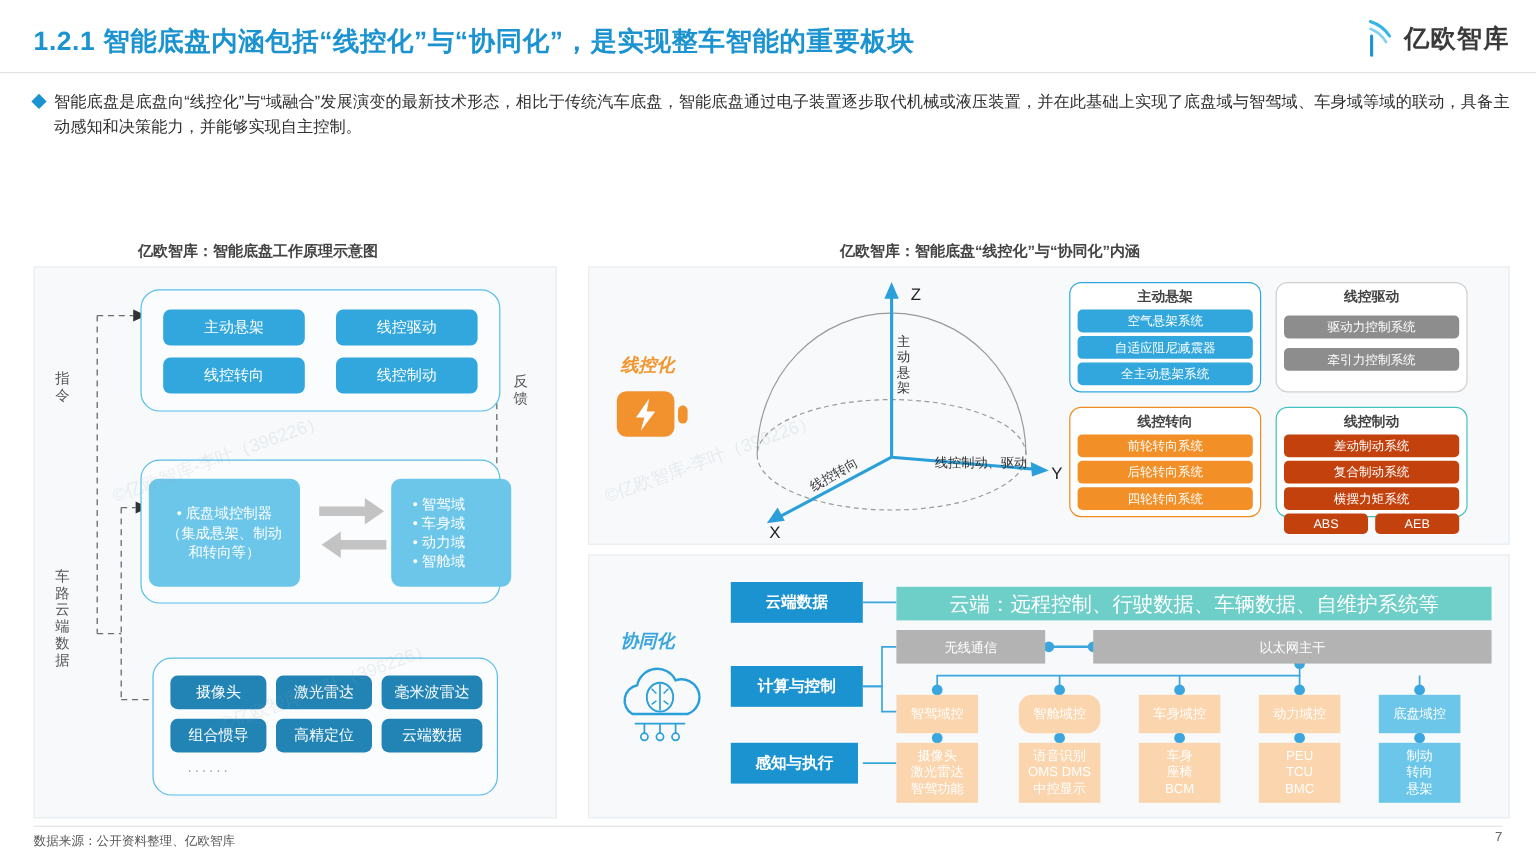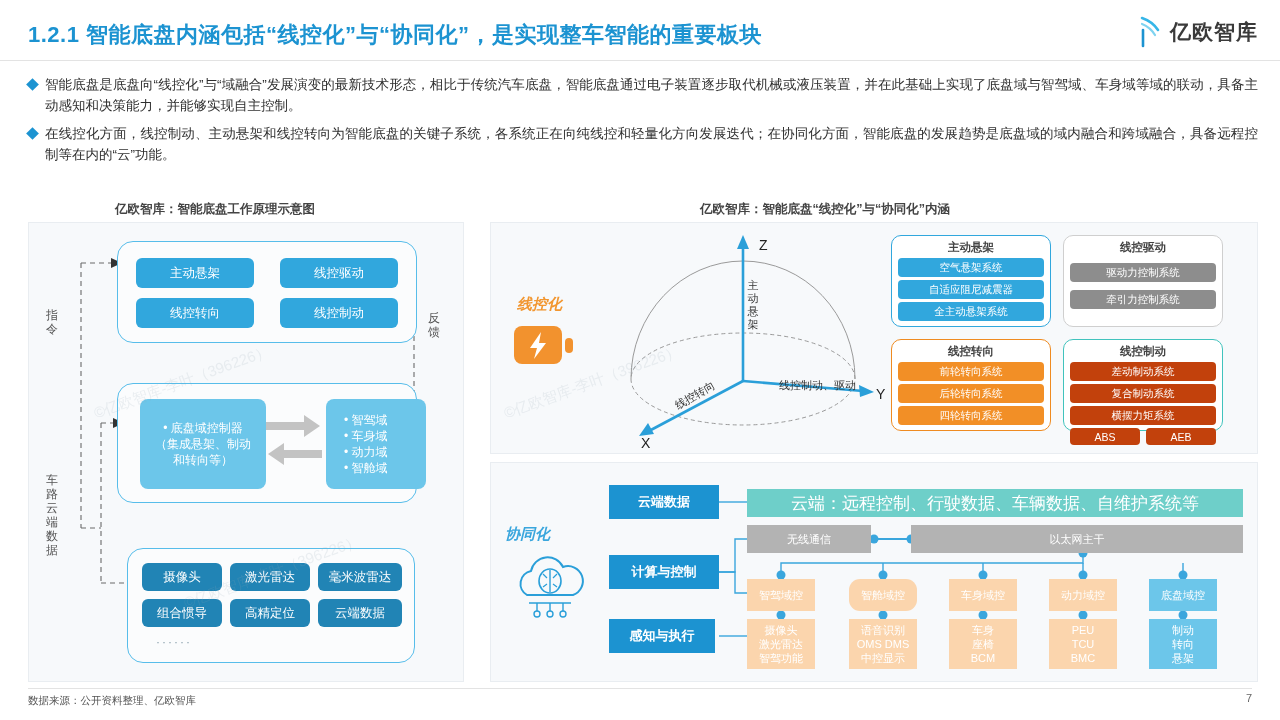--- a/index.html
+++ b/index.html
@@ -152,24 +152,20 @@
       <path d="M3 14 L3 30" stroke="#1c93d1" stroke-width="2.6" stroke-linecap="round"></path>
     </svg>
     <span class="logo-text">亿欧智库</span>
   </div>
   <div class="title-rule"></div>
 
   <div class="bullets">
     <div class="bullet">
       <span class="bullet-dot"></span>
       <span class="bullet-text">智能底盘是底盘向“线控化”与“域融合”发展演变的最新技术形态，相比于传统汽车底盘，智能底盘通过电子装置逐步取代机械或液压装置，并在此基础上实现了底盘域与智驾域、车身域等域的联动，具备主动感知和决策能力，并能够实现自主控制。</span>
-    </div>
-    <div class="bullet">
-      <span class="bullet-dot"></span>
-      <span class="bullet-text">在线控化方面，线控制动、主动悬架和线控转向为智能底盘的关键子系统，各系统正在向纯线控和轻量化方向发展迭代；在协同化方面，智能底盘的发展趋势是底盘域的域内融合和跨域融合，具备远程控制等在内的“云”功能。</span>
     </div>
   </div>
 
   <div class="panel-caption" style="left:115px; top:201px;">亿欧智库：智能底盘工作原理示意图</div>
   <div class="panel lpanel">
 
     <div class="vlabel" style="left:16px; top:85px;">指令</div>
     <div class="vlabel" style="left:16px; top:250px;">车路云端数据</div>
     <div class="vlabel" style="left:398px; top:88px;">反馈</div>
 
@@ -187,21 +183,21 @@
     </svg>
 
     <div class="rbox" style="left:88px; top:18px; width:300px; height:102px;">
       <div class="chip chip-blue" style="left:18px; top:16px; width:118px; height:30px;">主动悬架</div>
       <div class="chip chip-blue" style="left:162px; top:16px; width:118px; height:30px;">线控驱动</div>
       <div class="chip chip-blue" style="left:18px; top:56px; width:118px; height:30px;">线控转向</div>
       <div class="chip chip-blue" style="left:162px; top:56px; width:118px; height:30px;">线控制动</div>
     </div>
 
     <div class="rbox" style="left:88px; top:160px; width:300px; height:120px;">
-      <div class="chip-multi" style="left:22px; top:15px; width:126px; height:90px; flex-direction:column;align-items:center;">
+      <div class="chip-multi" style="left:6px; top:15px; width:126px; height:90px; flex-direction:column;align-items:center;">
         <div>•  底盘域控制器</div>
         <div>（集成悬架、制动</div>
         <div>和转向等）</div>
       </div>
       <svg class="grey-arrow" style="left:146px; top:26px; width:60px; height:60px;" viewBox="0 0 60 60">
         <path d="M2 12 L40 12 L40 5 L56 16 L40 27 L40 20 L2 20 Z" fill="#c3c3c3"></path>
         <path d="M58 40 L20 40 L20 33 L4 44 L20 55 L20 48 L58 48 Z" fill="#c3c3c3"></path>
       </svg>
       <div class="chip-multi" style="left:208px; top:15px; width:100px; height:90px; flex-direction:column; align-items:flex-start; padding-left:18px;">
         <div>• 智驾域</div>
@@ -283,21 +279,21 @@
         <div class="grp-item">ABS</div>
         <div class="grp-item">AEB</div>
       </div>
     </div>
 
     <div class="wm" style="left:8px; top:150px;">©亿欧智库-李叶（396226）</div>
   </div>
 
   <div class="panel rpanel-bot">
 
-    <div class="mode-label mode-blue" style="left:14px; top:62px;text-align:center;">协同化</div>
+    <div class="mode-label mode-blue" style="left:26px; top:62px;text-align:center;">协同化</div>
     <svg style="position:absolute;left:16px;top:88px;width:86px;height:72px;" viewBox="0 0 86 72">
       <path d="M20 44 A13 13 0 0 1 24 20 A17 17 0 0 1 56 16 A13 13 0 0 1 66 44 Z" fill="none" stroke="#2a9fd9" stroke-width="2"></path>
       <ellipse cx="43" cy="30" rx="11" ry="12" fill="none" stroke="#2a9fd9" stroke-width="1.6"></ellipse>
       <line x1="43" y1="19" x2="43" y2="41" stroke="#2a9fd9" stroke-width="1.4"></line>
       <path d="M36 23 L40 27 M50 23 L46 27 M36 36 L40 33 M50 36 L46 33" stroke="#2a9fd9" stroke-width="1.2"></path>
       <line x1="22" y1="52" x2="64" y2="52" stroke="#2a9fd9" stroke-width="1.6"></line>
       <path d="M30 52 L30 60 M43 52 L43 60 M56 52 L56 60" stroke="#2a9fd9" stroke-width="1.4"></path>
       <circle cx="30" cy="63" r="3" fill="none" stroke="#2a9fd9" stroke-width="1.4"></circle>
       <circle cx="43" cy="63" r="3" fill="none" stroke="#2a9fd9" stroke-width="1.4"></circle>
       <circle cx="56" cy="63" r="3" fill="none" stroke="#2a9fd9" stroke-width="1.4"></circle>

